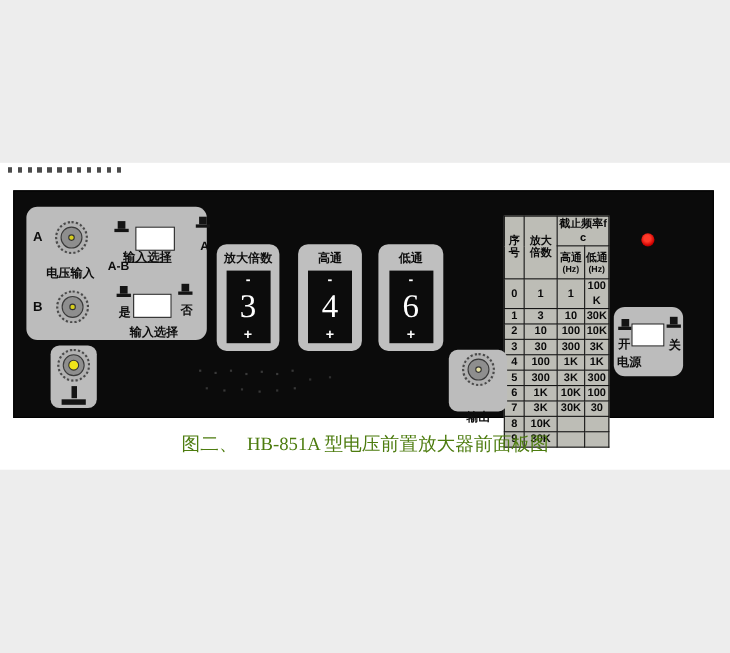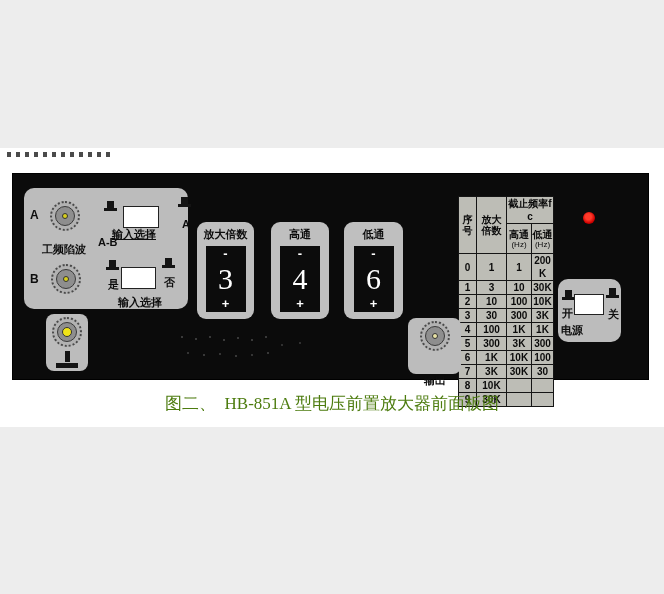--- a/index.html
+++ b/index.html
@@ -54,21 +54,21 @@
        justify-content:space-between;color:#fff;padding:3px 0;box-sizing:border-box;}
   .disp .sign{font-size:13px;line-height:10px;font-weight:bold;}
   .disp .val{font-family:"Liberation Serif",serif;font-size:30px;line-height:32px;}
 
   
   .ftable{position:absolute;left:445px;top:22px;width:95px;border-collapse:collapse;
        table-layout:fixed;background:#bdbdb6;color:#0a0a0a;}
   .ftable th,.ftable td{border:1px solid #151515;text-align:center;padding:0;overflow:hidden;
        font-size:10px;line-height:1.1;font-weight:bold;word-break:break-all;}
   .ftable td{height:13px;line-height:13px;font-weight:bold;}
-  .ftable .hz{display:block;font-size:8px;font-weight:normal;line-height:9px;}
+  .ftable .hz{display:block;font-size:8px;font-weight:bold;line-height:9px;}
   .ftable .hdr2 span:first-child{display:block;line-height:11px;}
   .ftable .cutoff{font-size:10px;line-height:13px;}
 
   .led{position:absolute;left:570px;top:38px;width:12px;height:12px;border-radius:50%;
        background:radial-gradient(circle at 45% 40%, #ff3a2a 0 30%, #cf0000 65%, #3c0000 100%);}
 
   .watermark-dots{position:absolute;left:168px;top:162px;width:2px;height:2px;background:#3a3a3a;
        box-shadow:14px 2px #3a3a3a,28px 0 #383838,42px 3px #3a3a3a,56px 1px #383838,
                   70px 3px #3a3a3a,84px 0 #383838,6px 16px #343434,22px 18px #383838,
                   38px 17px #343434,54px 19px #383838,70px 18px #343434,86px 16px #383838,
@@ -91,21 +91,21 @@
       <span class="bnc" style="left:26px;top:13px;">
           <i class="mid"></i>
           <i class="core"></i>
         </span>
       <span class="hat" style="left:80px;top:13px;"></span>
       <span class="lab" style="left:74px;top:30px;margin-top:18px;">A-B</span>
       <span class="switch" style="left:99px;top:18px;width:36px;height:22px;"></span>
       <span class="hat" style="left:154px;top:9px;"></span>
       <span class="lab" style="left:158px;top:30px;">A</span>
       <span class="lab" style="left:88px;top:40px;text-decoration:underline;">输入选择</span>
-      <span class="lab" style="left:18px;top:55px;">工频陷波</span>
+      <span class="lab" style="left:18px;top:55px;">电压输入</span>
 
       <span class="lab big" style="left:6px;top:85px;">B</span>
       <span class="bnc" style="left:27px;top:76px;">
           <i class="mid"></i>
           <i class="core"></i>
         </span>
       <span class="hat" style="left:82px;top:72px;"></span>
       <span class="lab" style="left:84px;top:90px;">是</span>
       <span class="switch" style="left:97px;top:79px;width:35px;height:22px;"></span>
       <span class="hat" style="left:138px;top:70px;"></span>
@@ -169,21 +169,21 @@
               <span>低通</span>
               <span class="hz">(Hz)</span>
             </th>
         </tr>
       </thead>
       <tbody>
           <tr>
             <td>0</td>
             <td>1</td>
             <td>1</td>
-            <td>200K</td>
+            <td>100K</td>
           </tr>
           <tr>
             <td>1</td>
             <td>3</td>
             <td>10</td>
             <td>30K</td>
           </tr>
           <tr>
             <td>2</td>
             <td>10</td>

